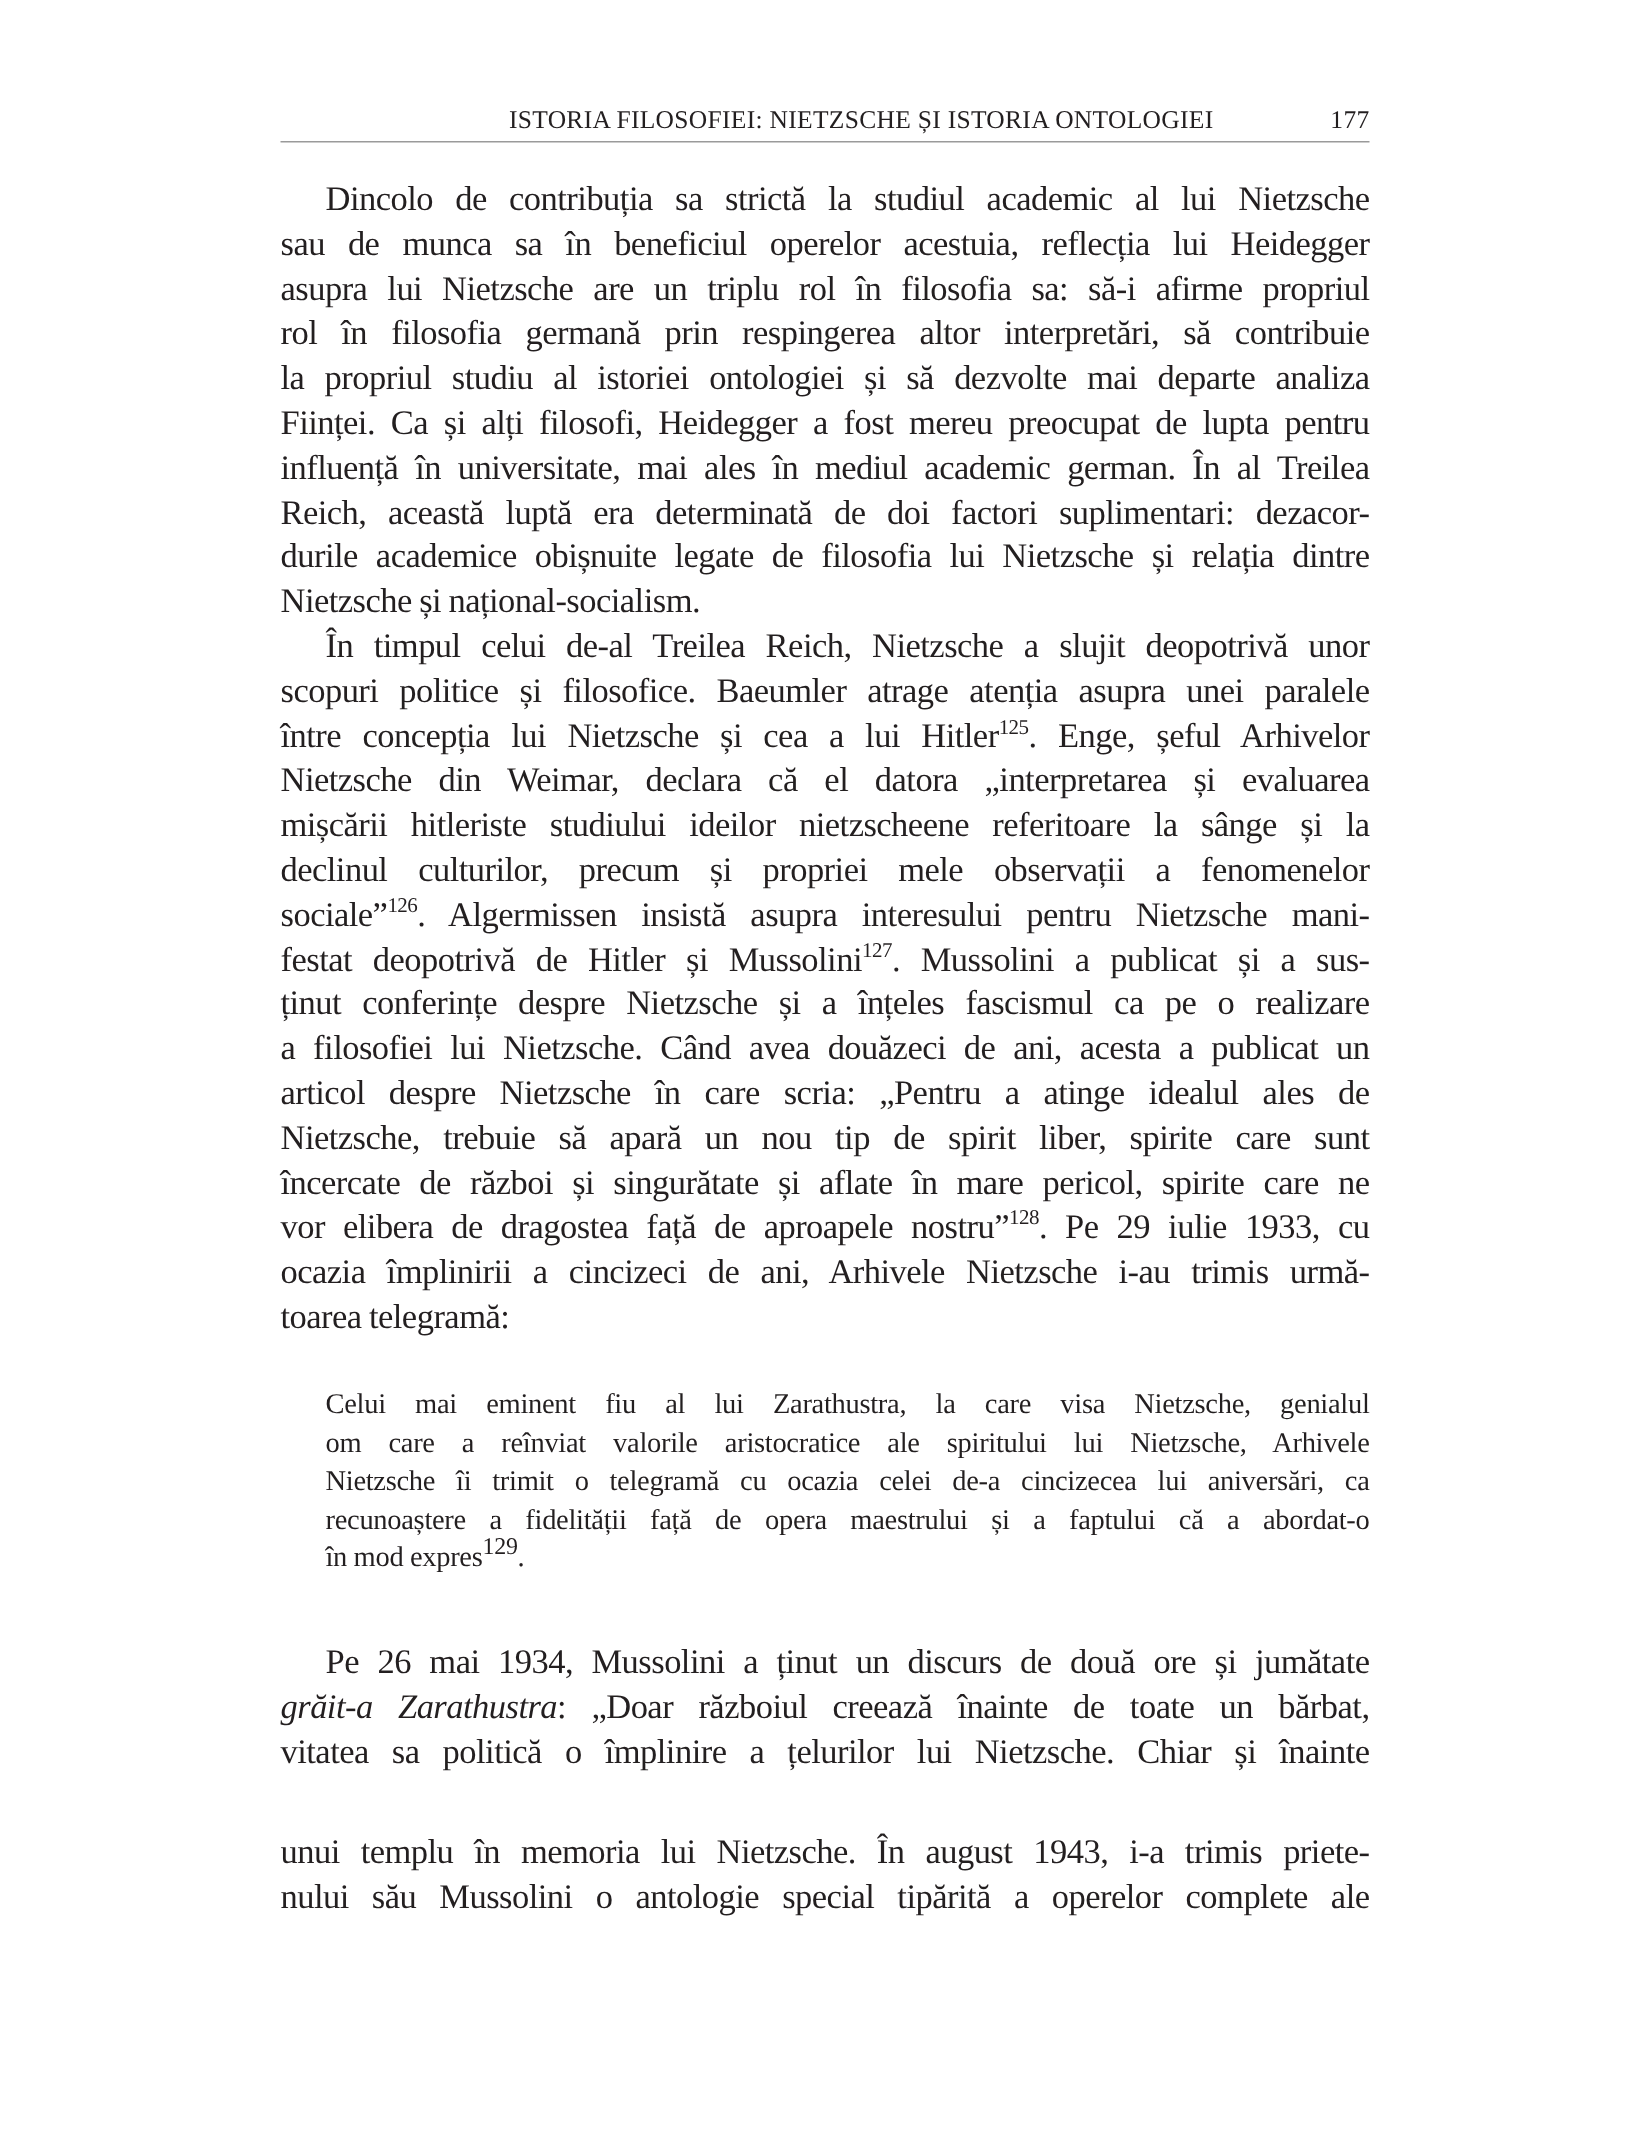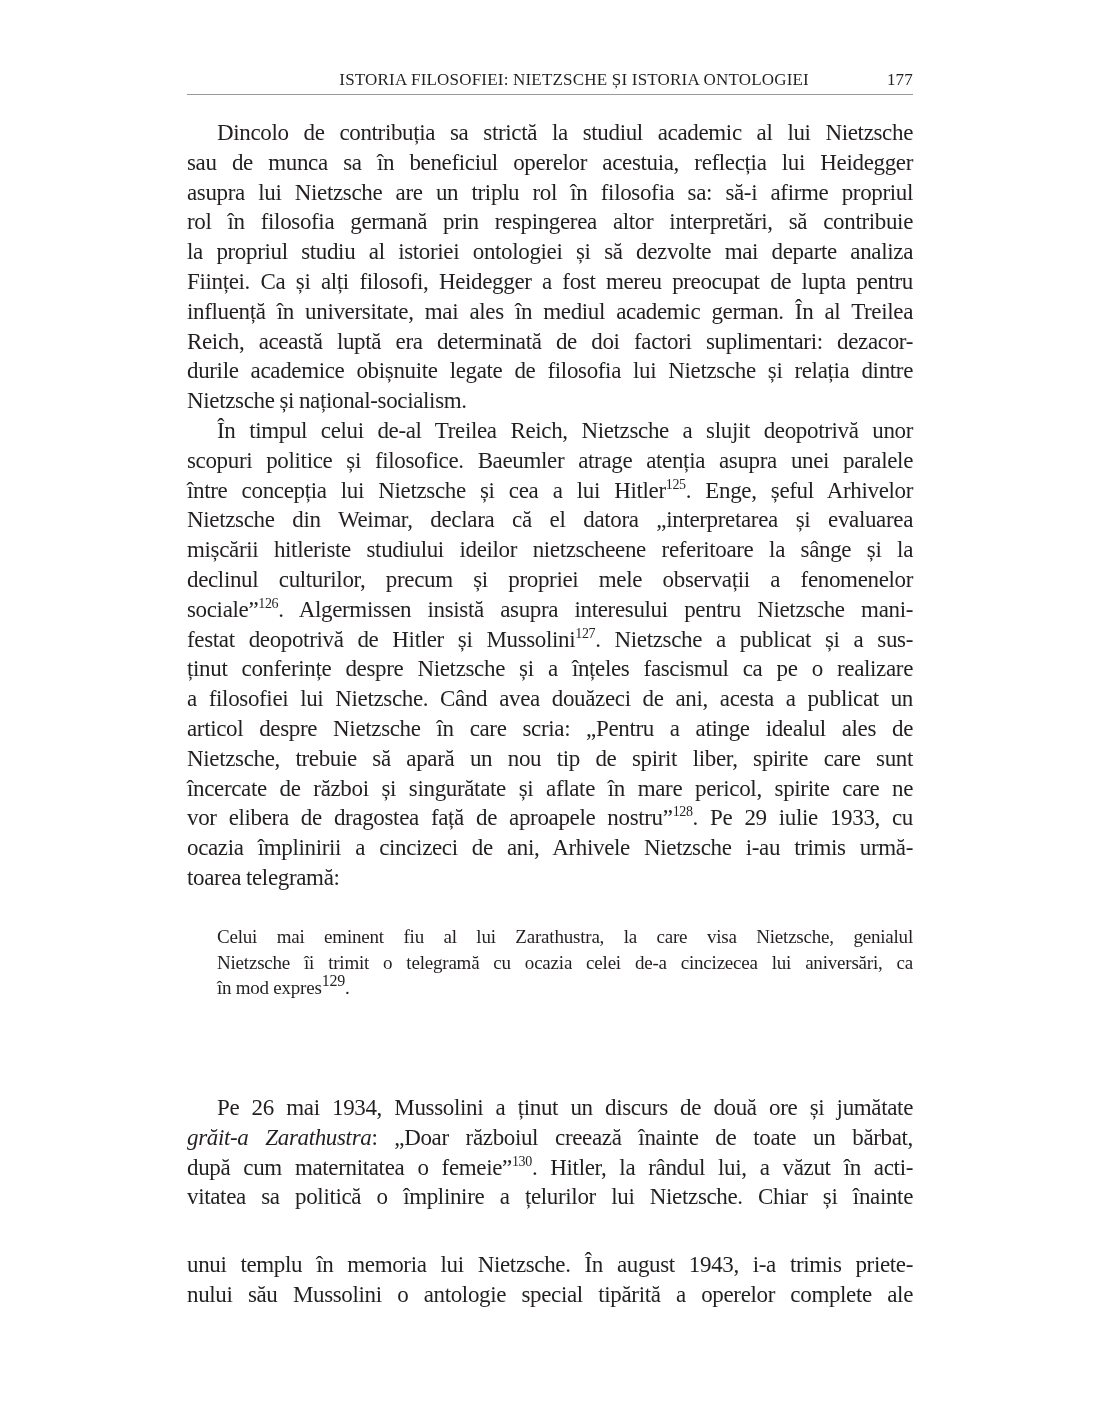--- a/index.html
+++ b/index.html
@@ -45,40 +45,41 @@
     </div>
 
     <div>
       <span class="line indent" style="word-spacing: -0.5px;"><span>În timpul celui de-al Treilea Reich, Nietzsche a slujit deopotrivă unor</span></span>
       <span class="line" style="word-spacing: -0.5px;"><span>scopuri politice și filosofice. Baeumler atrage atenția asupra unei paralele</span></span>
       <span class="line" style="word-spacing: -0.5px;"><span>între concepția lui Nietzsche și cea a lui Hitler</span><sup>125</sup><span>. Enge, șeful Arhivelor</span></span>
       <span class="line" style="word-spacing: -0.5px;"><span>Nietzsche din Weimar, declara că el datora „interpretarea și evaluarea</span></span>
       <span class="line" style="word-spacing: -0.5px;"><span>mișcării hitleriste studiului ideilor nietzscheene referitoare la sânge și la</span></span>
       <span class="line" style="word-spacing: -0.5px;"><span>declinul culturilor, precum și propriei mele observații a fenomenelor</span></span>
       <span class="line" style="word-spacing: -0.5px;"><span>sociale”</span><sup>126</sup><span>. Algermissen insistă asupra interesului pentru Nietzsche mani-</span></span>
-      <span class="line" style="word-spacing: -0.5px;"><span>festat deopotrivă de Hitler și Mussolini</span><sup>127</sup><span>. Nietzsche a publicat și a sus-</span></span>
+      <span class="line" style="word-spacing: -0.5px;"><span>festat deopotrivă de Hitler și Mussolini</span><sup>127</sup><span>. Mussolini a publicat și a sus-</span></span>
       <span class="line" style="word-spacing: -0.5px;"><span>ținut conferințe despre Nietzsche și a înțeles fascismul ca pe o realizare</span></span>
       <span class="line" style="word-spacing: -0.5px;"><span>a filosofiei lui Nietzsche. Când avea douăzeci de ani, acesta a publicat un</span></span>
       <span class="line" style="word-spacing: -0.5px;"><span>articol despre Nietzsche în care scria: „Pentru a atinge idealul ales de</span></span>
       <span class="line" style="word-spacing: -0.5px;"><span>Nietzsche, trebuie să apară un nou tip de spirit liber, spirite care sunt</span></span>
       <span class="line" style="word-spacing: -0.5px;"><span>încercate de război și singurătate și aflate în mare pericol, spirite care ne</span></span>
       <span class="line" style="word-spacing: -0.501302px;"><span>vor elibera de dragostea față de aproapele nostru”</span><sup>128</sup><span>. Pe 29 iulie 1933, cu</span></span>
       <span class="line" style="word-spacing: -0.5px;"><span>ocazia împlinirii a cincizeci de ani, Arhivele Nietzsche i-au trimis urmă-</span></span>
       <span class="line last"><span>toarea telegramă:</span></span>
     </div>
   </div>
 
   <div class="quote">
     <span class="line" style="word-spacing: -0.2px;"><span>Celui mai eminent fiu al lui Zarathustra, la care visa Nietzsche, genialul</span></span>
+    <span class="line" style="word-spacing: -0.2px;"><span>om care a reînviat valorile aristocratice ale spiritului lui Nietzsche, Arhivele</span></span>
     <span class="line" style="word-spacing: -0.2px;"><span>Nietzsche îi trimit o telegramă cu ocazia celei de-a cincizecea lui aniversări, ca</span></span>
+    <span class="line" style="word-spacing: -0.2px;"><span>recunoaștere a fidelității față de opera maestrului și a faptului că a abordat-o</span></span>
     <span class="line last"><span>în mod expres</span><sup>129</sup><span>.</span></span>
   </div>
 
   <div class="body2">
     <span class="line indent" style="word-spacing: -0.5px;"><span>Pe 26 mai 1934, Mussolini a ținut un discurs de două ore și jumătate</span></span>
     <span class="line" style="word-spacing: -0.5px;"><em>grăit-a Zarathustra</em><span>: „Doar războiul creează înainte de toate un bărbat,</span></span>
-    <span class="line" style="word-spacing: -0.501302px;"><span>după cum maternitatea o femeie”</span><sup>130</sup><span>. Hitler, la rândul lui, a văzut în acti-</span></span>
     <span class="line" style="word-spacing: -0.5px;"><span>vitatea sa politică o împlinire a țelurilor lui Nietzsche. Chiar și înainte</span></span>
     <span class="line" style="word-spacing: -0.5px; margin-top: 38px;"><span>unui templu în memoria lui Nietzsche. În august 1943, i-a trimis priete-</span></span>
     <span class="line" style="word-spacing: -0.5px;"><span>nului său Mussolini o antologie special tipărită a operelor complete ale</span></span>
   </div>
 
 </div>
 
 </body></html>

